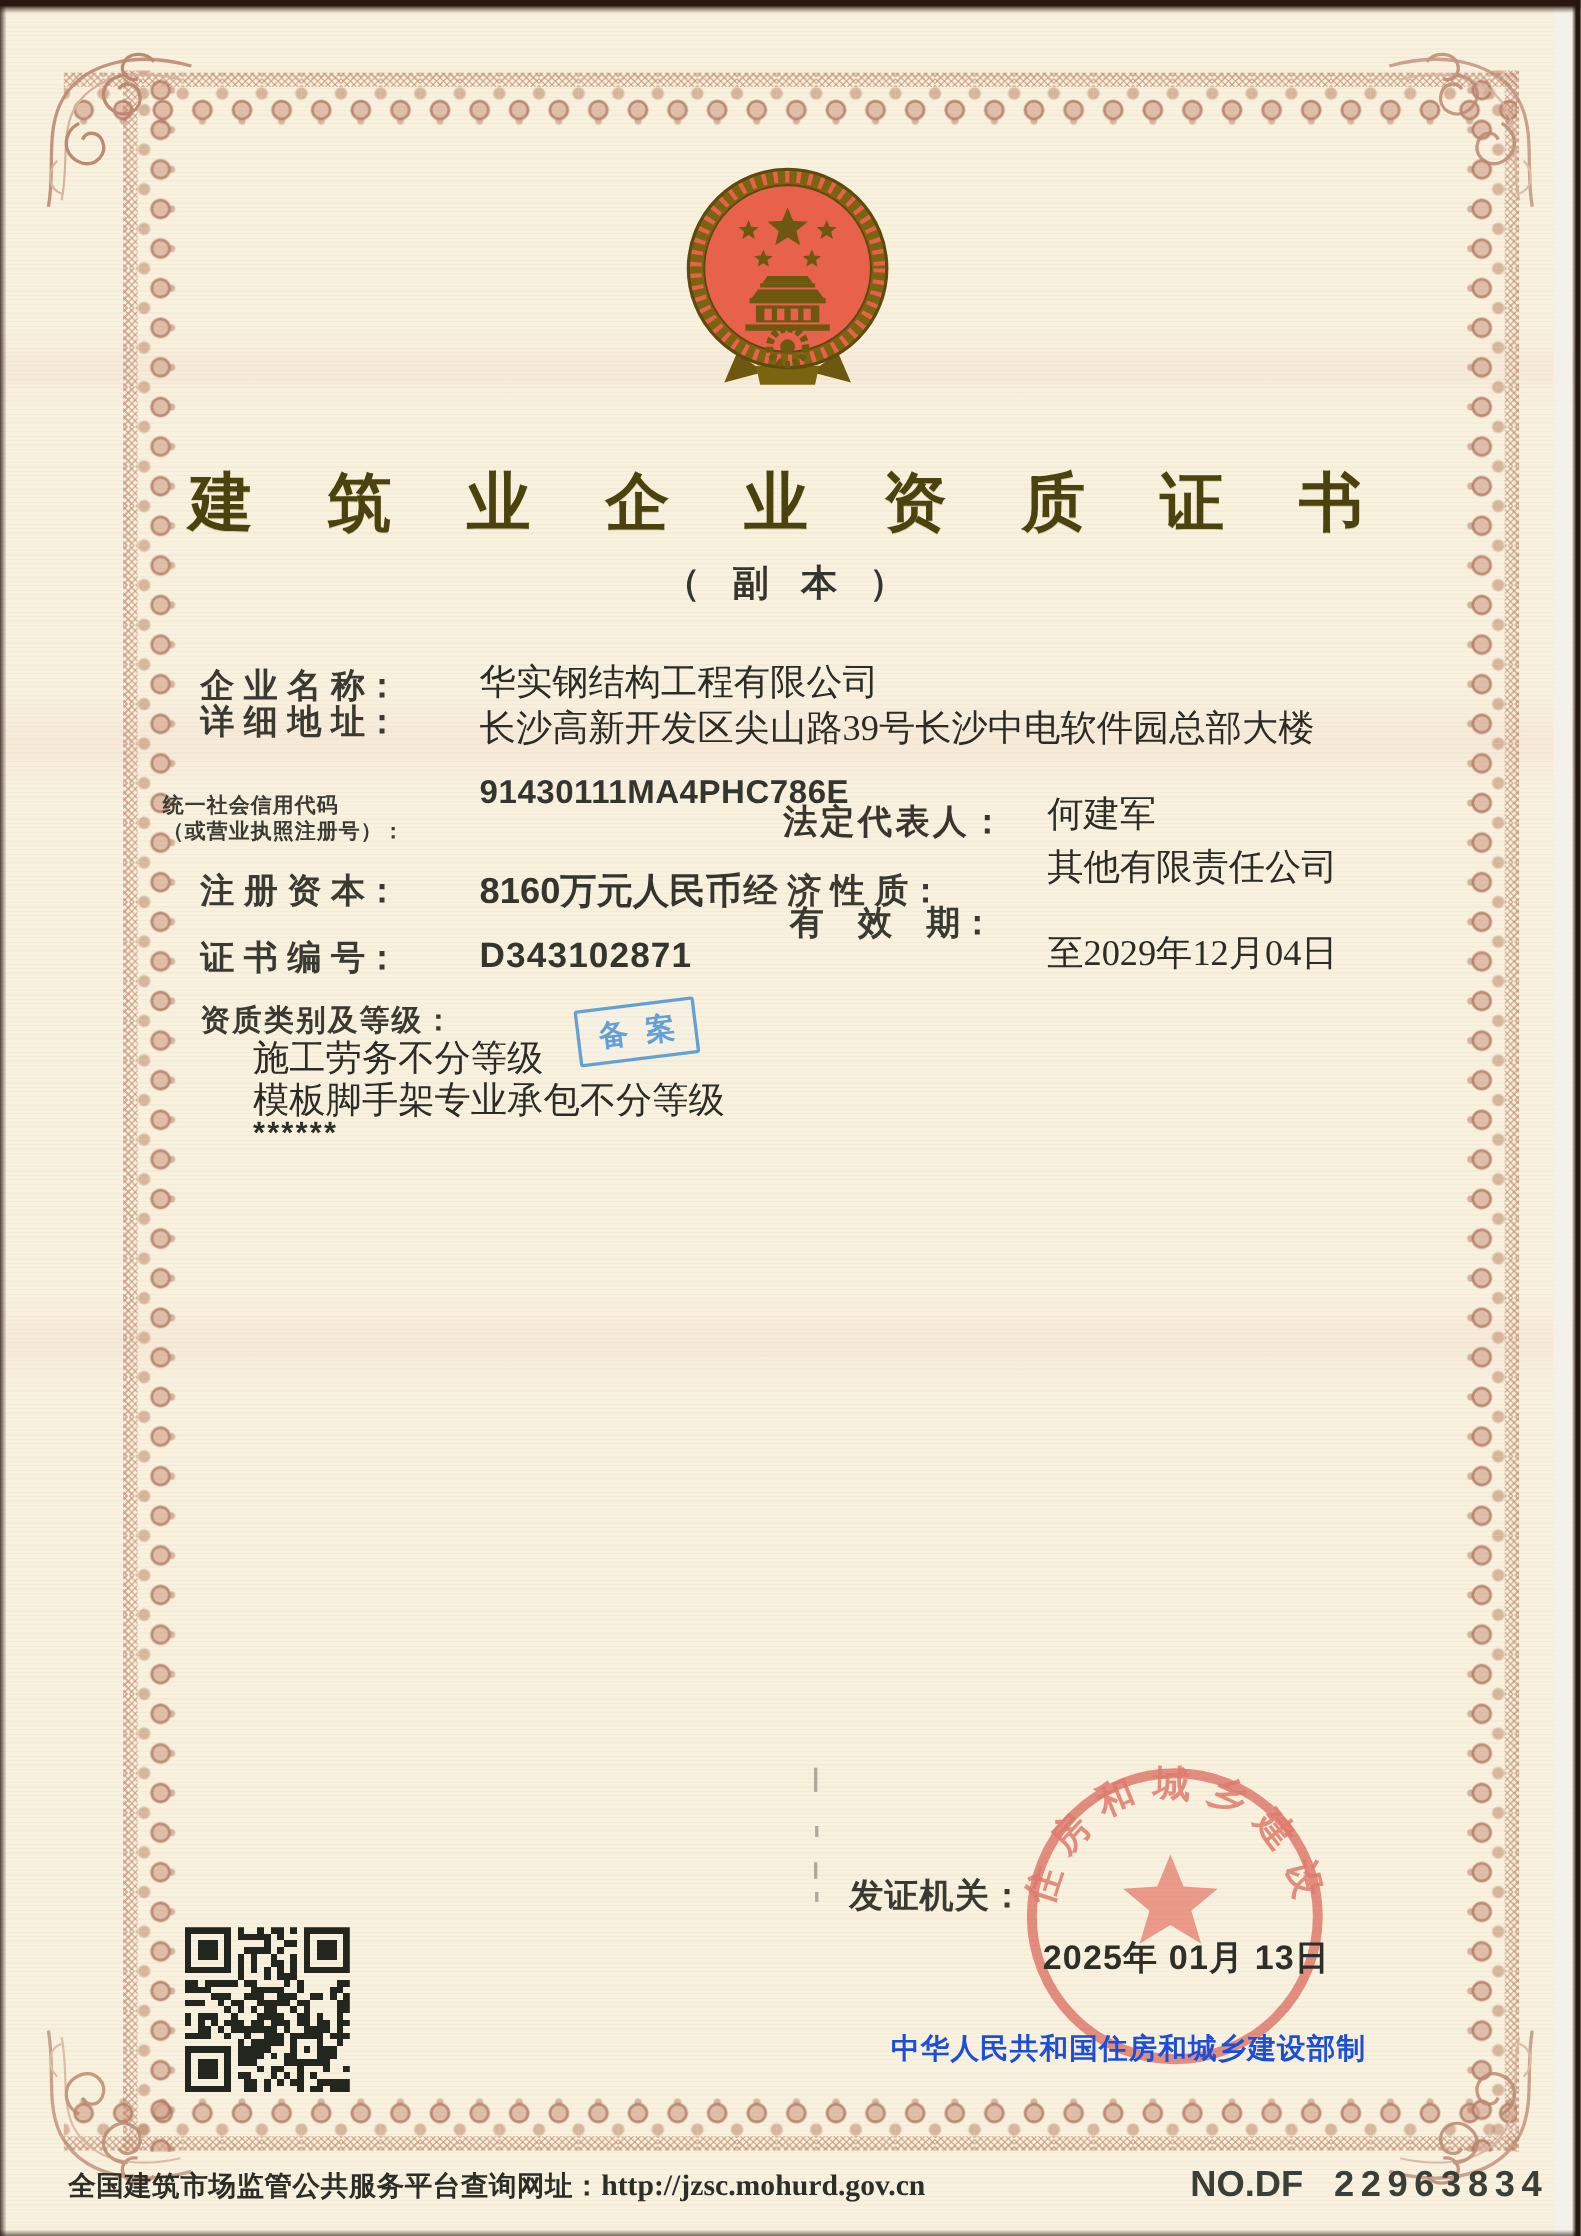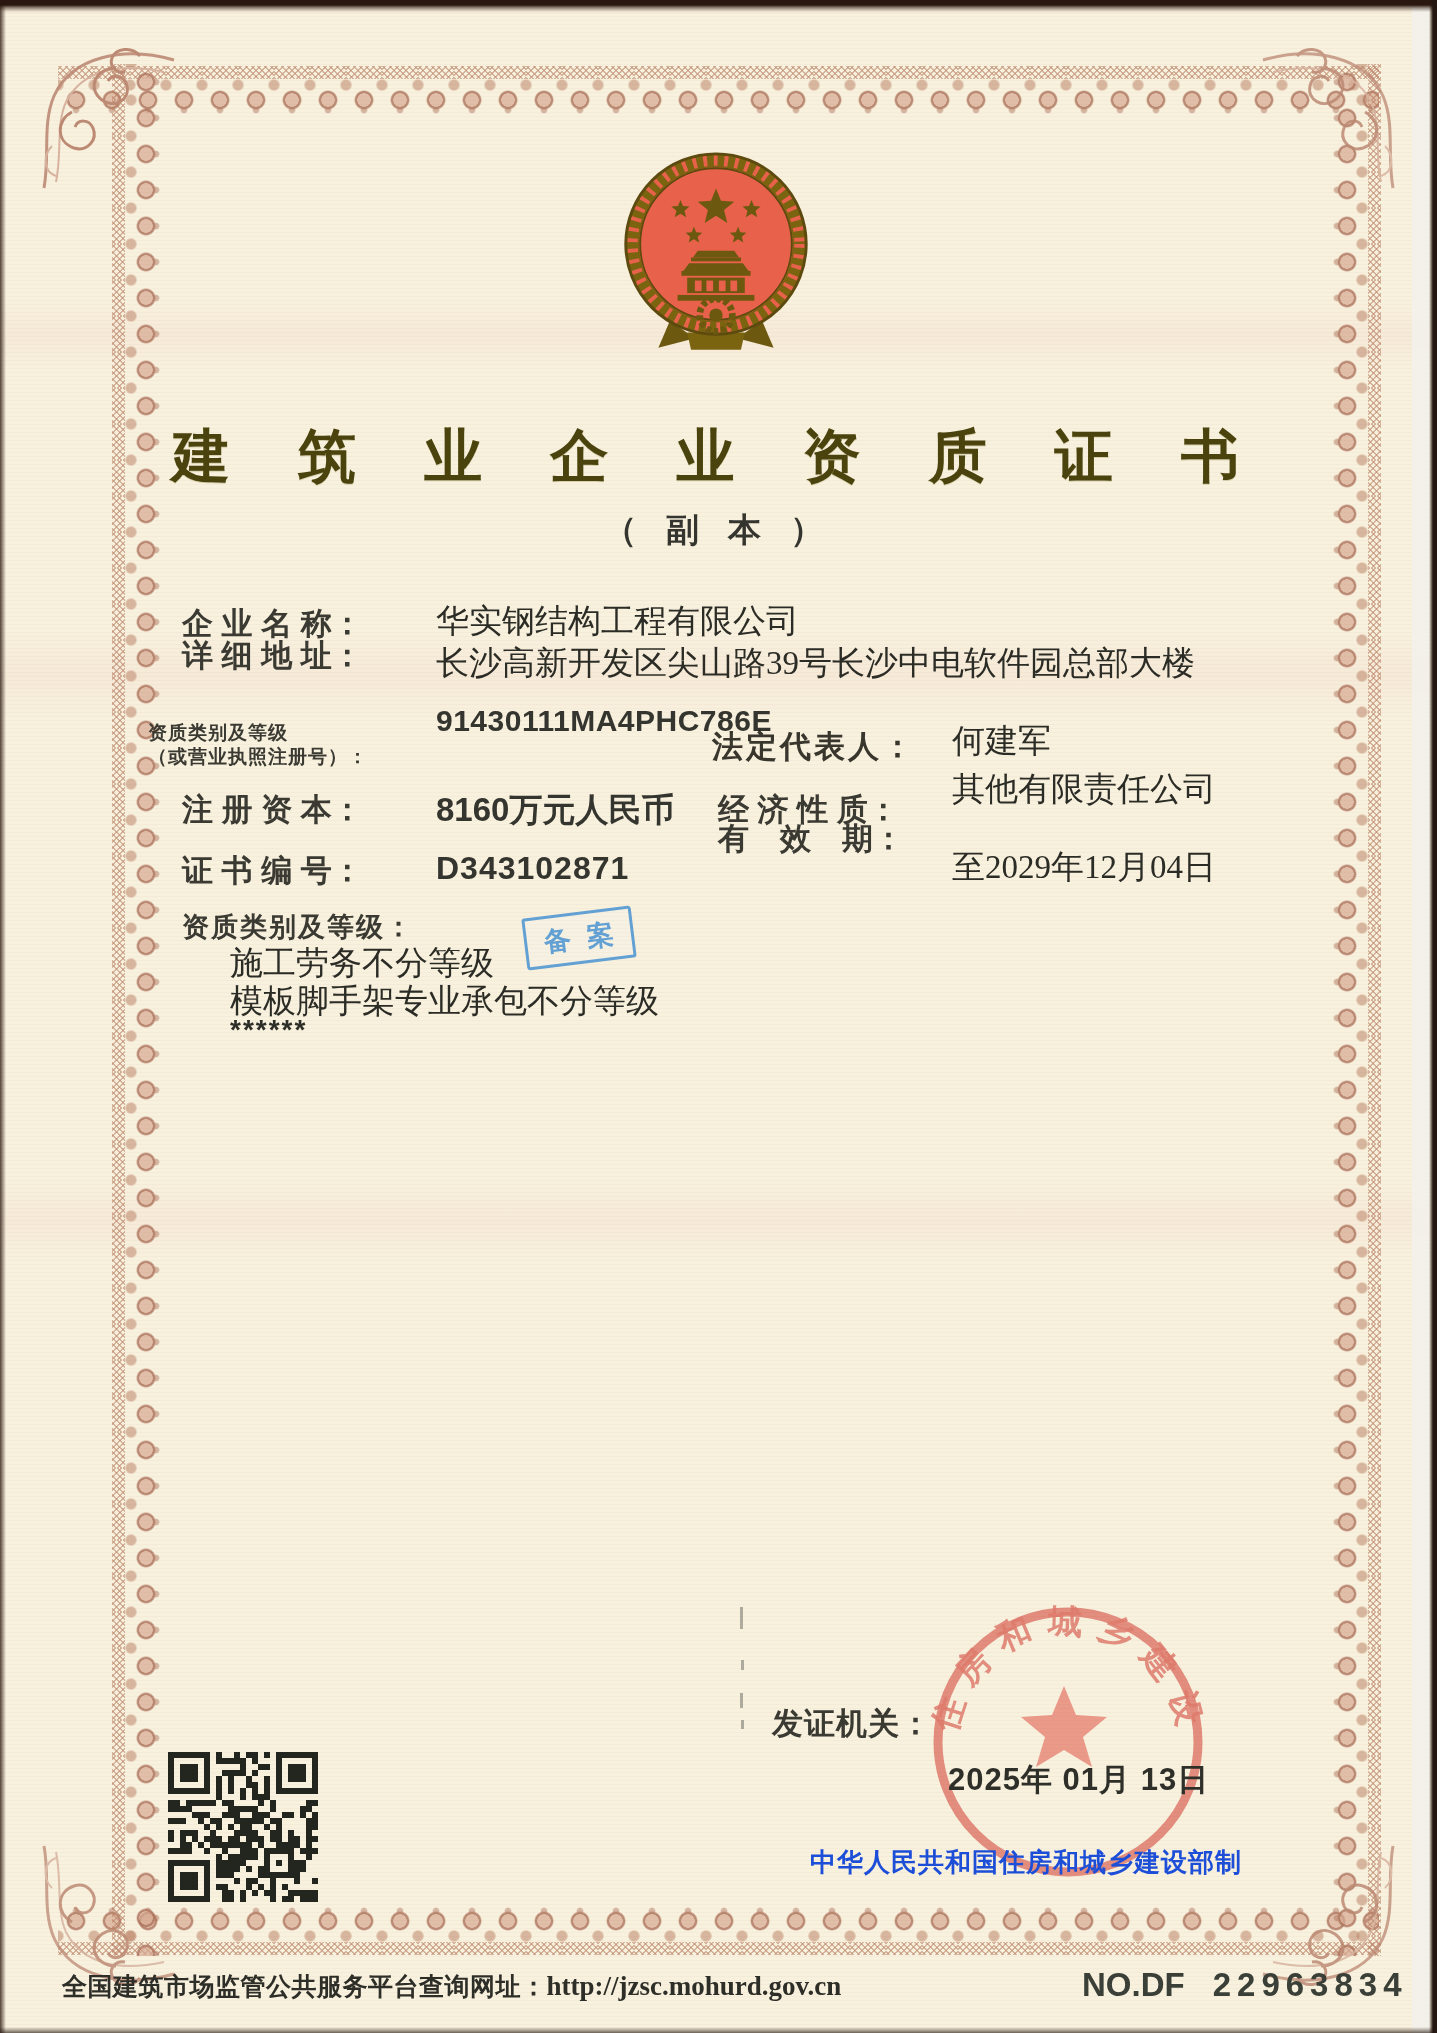--- a/index.html
+++ b/index.html
@@ -176,30 +176,30 @@
 
   <div class="abs hei lab" style="left:182px;top:604px;">企 业 名 称：</div>
   <div class="abs song val" style="left:436px;top:602px;">华实钢结构工程有限公司</div>
 
   <div class="abs hei lab" style="left:182px;top:636px;text-align:center;">详 细 地 址：</div>
   <div class="abs song val" style="left:436px;top:644px;width:880px;">
     <div>长沙高新开发区尖山路39号长沙中电软件园总部大楼</div>
   </div>
 
   <div class="abs hei smalllab">
-    <div>资质类别及等级</div>
+    <div>统一社会信用代码</div>
     <div>（或营业执照注册号）：</div>
   </div>
   <div class="abs valsans code-val">91430111MA4PHC786E</div>
   <div class="abs hei legal-lab">法定代表人：</div>
   <div class="abs song val" style="left:952px;top:722px;">何建军</div>
 
   <div class="abs hei lab" style="left:182px;top:790px;">注 册 资 本：</div>
   <div class="abs valsans" style="left:436px;top:788px;font-size:33px;">8160万元人民币</div>
-  <div class="abs hei lab" style="left:718px;top:790px;">经 济 性 质：</div>
+  <div class="abs hei lab" style="left:676px;top:790px;">经 济 性 质：</div>
   <div class="abs song val" style="left:952px;top:770px;">其他有限责任公司</div>
 
   <div class="abs hei lab" style="left:182px;top:851px;">证 书 编 号：</div>
   <div class="abs valsans" style="left:436px;top:850px;font-size:32px;letter-spacing:1px;">D343102871</div>
   <div class="abs hei lab" style="left:718px;top:819px;">有　效　期：</div>
   <div class="abs song val" style="left:952px;top:848px;">至2029年12月04日</div>
 
   <div class="abs hei qual-label">资质类别及等级：</div>
   <div class="abs song qual-item" style="top:944px;">施工劳务不分等级</div>
   <div class="abs song qual-item" style="top:982px;">模板脚手架专业承包不分等级</div>

